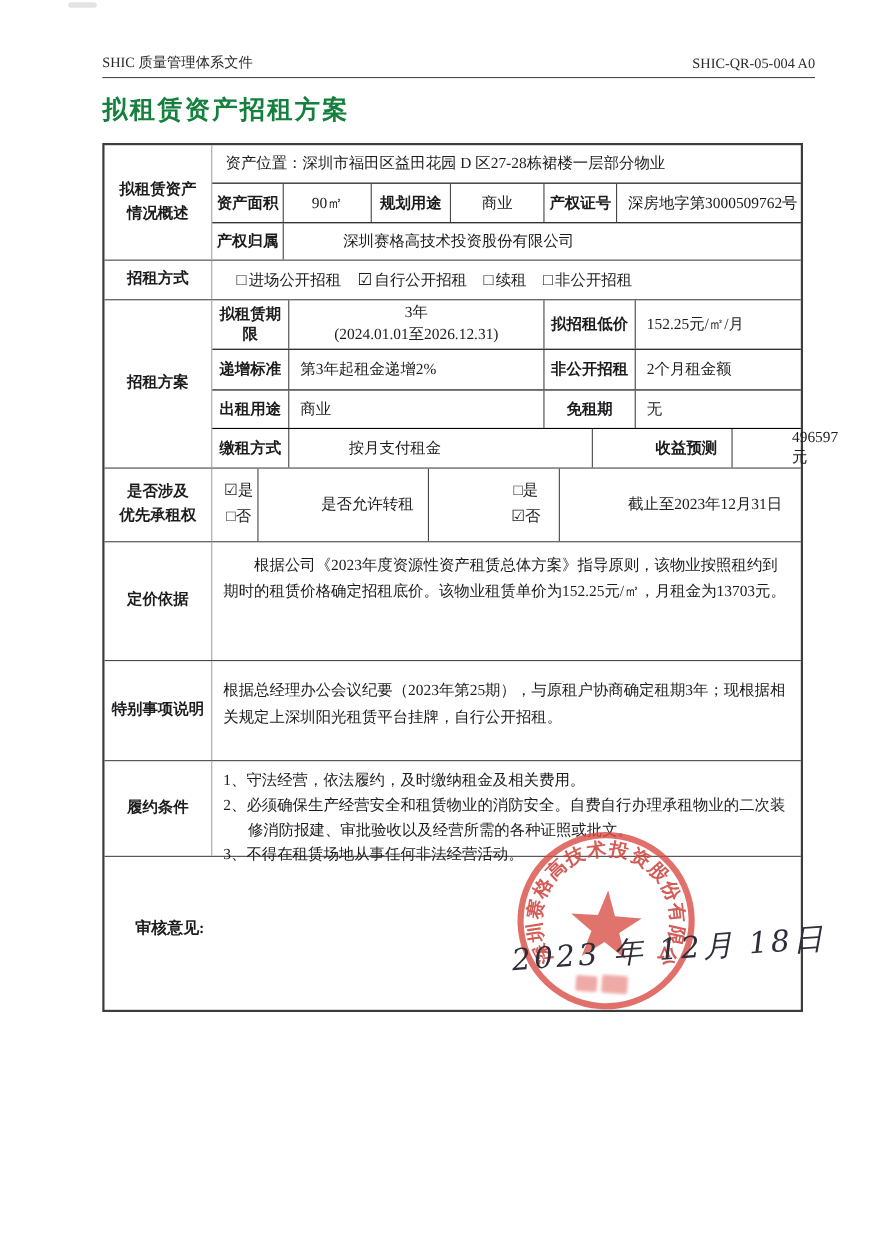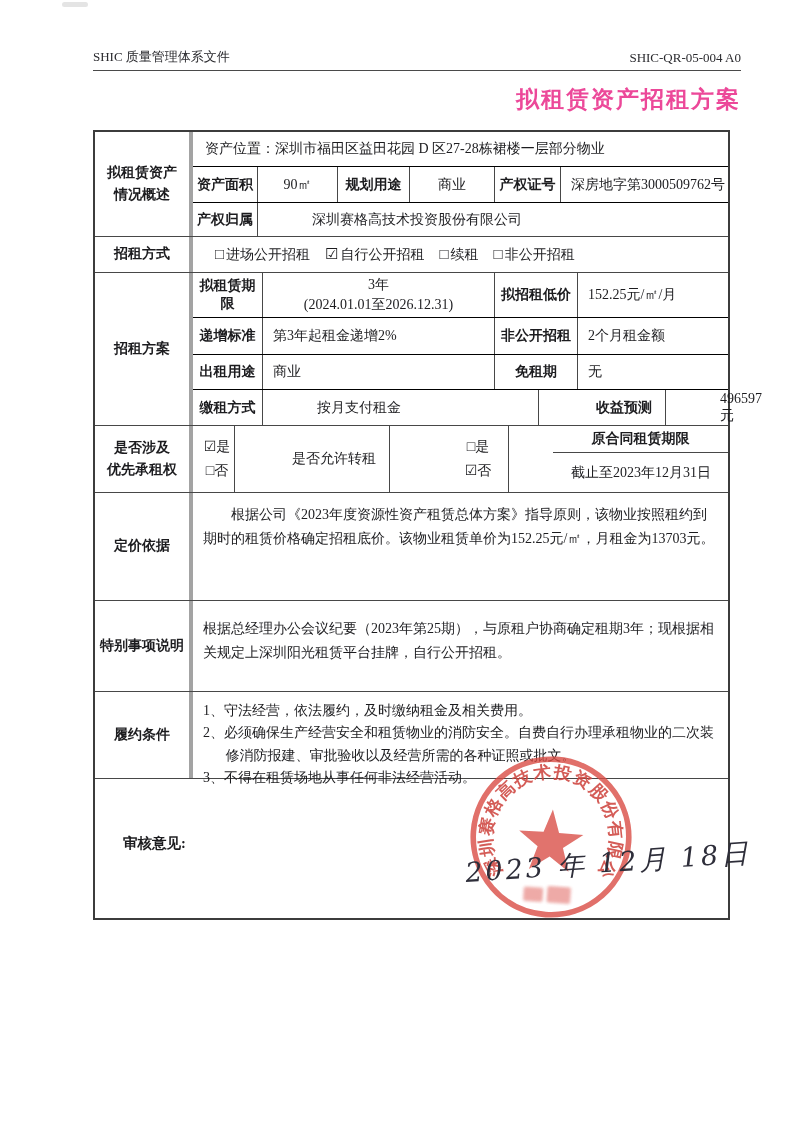--- a/index.html
+++ b/index.html
@@ -9,26 +9,26 @@
     font-family:"Liberation Serif","DejaVu Serif",serif;
     color:#1c1c1f;
     position:relative;
     overflow:hidden;
   }
   .scan-smudge { position:absolute; left:62px; top:2px; width:26px; height:5px; background:#c9c9c9; opacity:.5; border-radius:3px; }
   .content { position:absolute; left:93px; top:48px; width:648px; }
 
   .doc-header { display:flex; justify-content:space-between; align-items:flex-end;
     font-size:13px; padding-bottom:4px; border-bottom:1.5px solid #4a4a4a; color:#2a2a2e; }
-  .doc-title { text-align:right; font-size:23px; font-weight:bold; letter-spacing:2px; margin-top:13px; color:#ec4899; }
+  .doc-title { text-align:left; font-size:23px; font-weight:bold; letter-spacing:2px; margin-top:13px; color:#15803d; }
 
   .doc-table { width:637px; margin-top:15px; border:2px solid #3c3c3c; font-size:14px; }
   .sec { display:flex; border-bottom:1px solid #474747; }
   .sec:last-child { border-bottom:none; }
-  .hcell { width:98px; flex:0 0 98px; border-right:4px solid #a3a3a3;
+  .hcell { width:98px; flex:0 0 98px; border-right:1px solid #a3a3a3;
     display:flex; flex-direction:column; align-items:center; justify-content:center;
     text-align:center; font-weight:600; line-height:1.6; }
   .sbody { flex:1; display:flex; flex-direction:column; min-width:0; }
   .r { display:flex; border-bottom:1px solid #000000; }
   .r:last-child { border-bottom:none;gap:44px; }
   .c { border-right:1px solid #474747; display:flex; align-items:center; }
   .c:last-child { border-right:none; }
   .c.center { justify-content:center; text-align:left; }
   .c.lab { justify-content:center; font-weight:600; text-align:center; }
   .c.val { padding-left:10px; }
@@ -179,21 +179,20 @@
           <div class="c stack wD-chk">
             <span>☑是</span>
             <span>□否</span>
           </div>
           <div class="c center wD-sub">是否允许转租</div>
           <div class="c stack wD-chk2">
             <span>□是</span>
             <span>☑否</span>
           </div>
           <div class="c wD-orig" style="padding:0; align-items:stretch;">
-            <div class="origin-top">原合同租赁期限</div>
             <div class="origin-bot">截止至2023年12月31日</div>
           </div>
         </div>
       </div>
     </div>
 
     <div class="sec secE-h">
       <div class="hcell">定价依据</div>
       <div class="sbody">
         <div class="para indent">根据公司《2023年度资源性资产租赁总体方案》指导原则，该物业按照租约到期时的租赁价格确定招租底价。该物业租赁单价为152.25元/㎡，月租金为13703元。</div>

